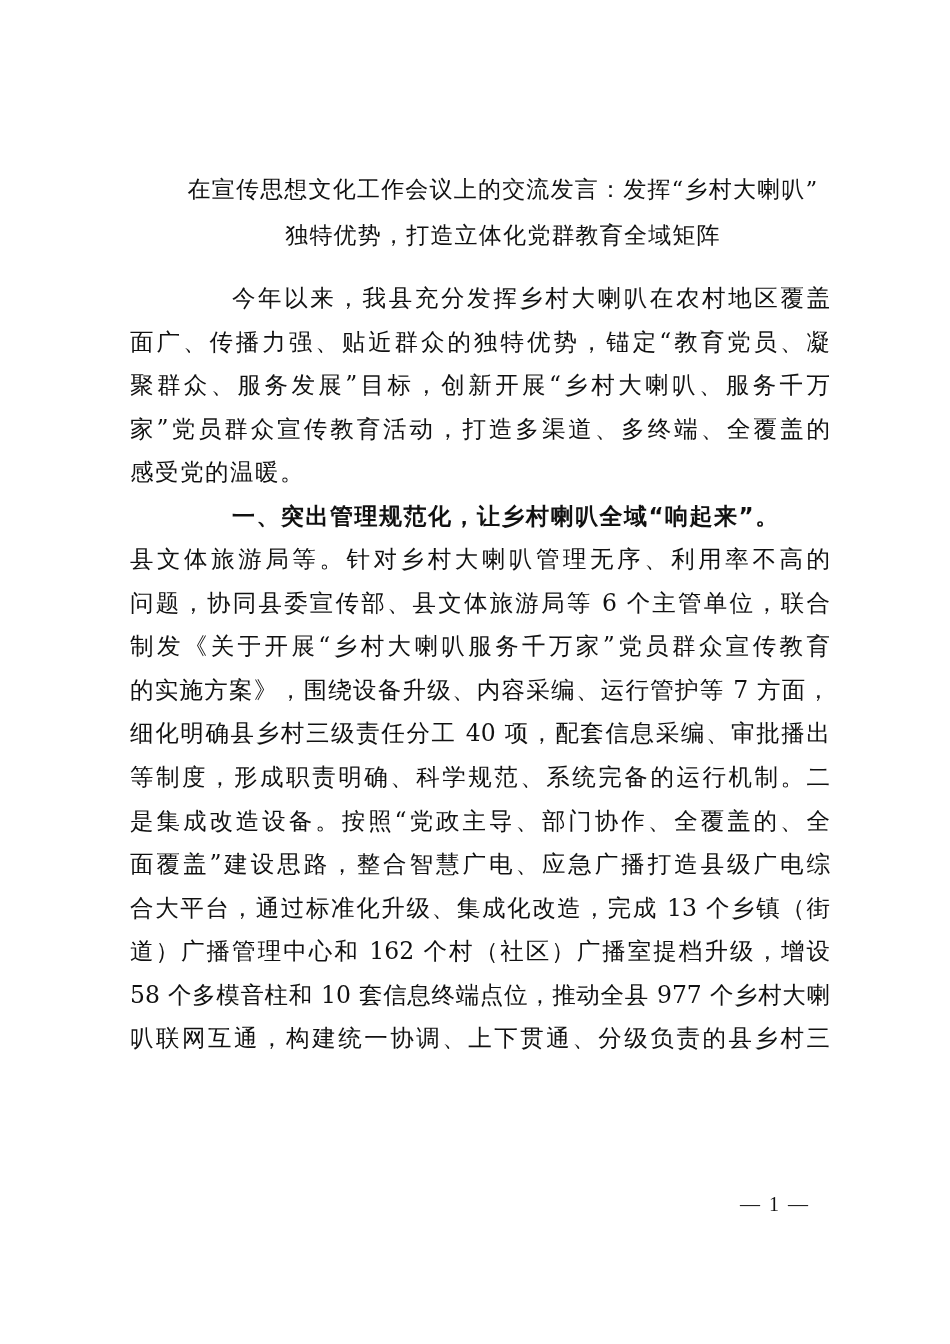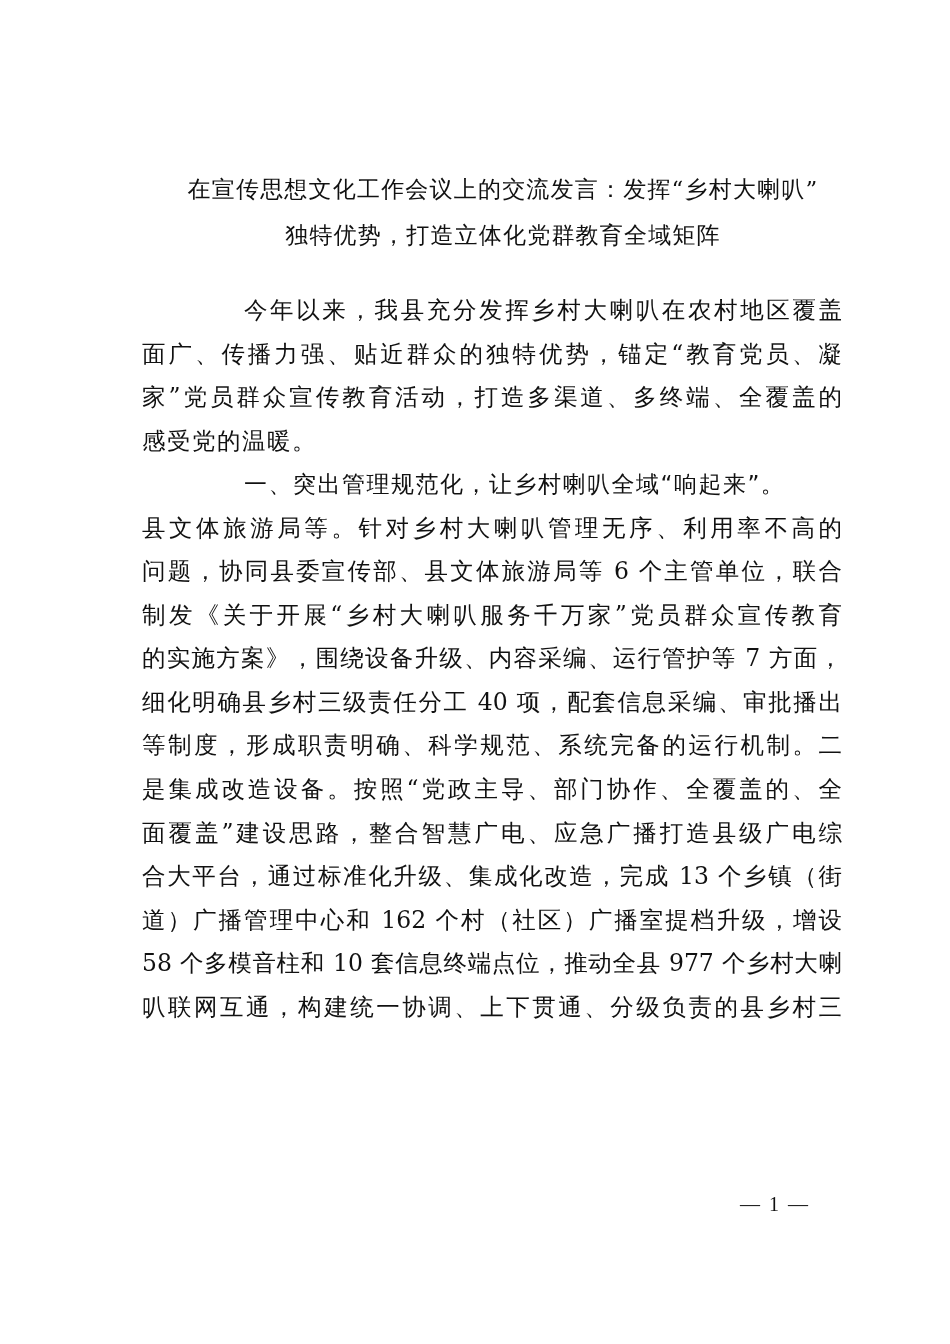--- a/index.html
+++ b/index.html
@@ -3,39 +3,40 @@
 <meta charset="utf-8">
 <style>
   html, body { margin: 0; padding: 0; background: #ffffff; }
   body { width: 950px; height: 1344px; position: relative; overflow: hidden;
          font-family: "DejaVu Serif", "Liberation Serif", serif; color: #111; }
   .page { position: absolute; left: 0; top: 0; width: 950px; height: 1344px; background: #fff; }
   .title { position: absolute; left: 0; width: 950px; text-align: center;
            font-size: 23px; letter-spacing: 1.2px; font-weight: normal; margin: 16px; line-height: 30px; padding-left: 12px; }
   .t1 { top: 158px; }
   .t2 { top: 204px; }
-  .body { position: absolute; left: 130px; width: 700px; top: 283px; margin: 12px; }
+  .body { position: absolute; left: 130px; width: 700px; top: 283px; margin: 0; }
   .line { height: 43.55px; line-height: 30px; font-size: 23.5px; white-space: nowrap;
           text-align: justify; text-align-last: justify; letter-spacing: 0; }
   .indent { padding-left: 102px; }
   .last { text-align-last: left; letter-spacing: 1.5px; }
-  .heading { font-family: "DejaVu Sans", "Liberation Sans", sans-serif; font-weight: normal; font-size: 23px; }
+  .heading { font-family: "DejaVu Sans", "Liberation Sans", sans-serif; font-weight: bold; font-size: 23px; }
   .footer { position: absolute; left: 740px; top: 1193px; font-size: 20px;
             font-family: "Liberation Serif", "DejaVu Serif", serif; letter-spacing: 2px; }
 </style>
 </head>
 <body>
 
 <div class="page">
   <h1 class="title t1">在宣传思想文化工作会议上的交流发言：发挥“乡村大喇叭”</h1>
   <h1 class="title t2">独特优势，打造立体化党群教育全域矩阵</h1>
 
   <div class="body">
     <div class="line indent">今年以来，我县充分发挥乡村大喇叭在农村地区覆盖</div>
     <div class="line">面广、传播力强、贴近群众的独特优势，锚定“教育党员、凝</div>
+    <div class="line">聚群众、服务发展”目标，创新开展“乡村大喇叭、服务千万</div>
     <div class="line">家”党员群众宣传教育活动，打造多渠道、多终端、全覆盖的</div>
     <div class="line last">感受党的温暖。</div>
 
     <div class="line indent last heading">一、突出管理规范化，让乡村喇叭全域“响起来”。</div>
 
     <div class="line">县文体旅游局等。针对乡村大喇叭管理无序、利用率不高的</div>
     <div class="line">问题，协同县委宣传部、县文体旅游局等 6 个主管单位，联合</div>
     <div class="line">制发《关于开展“乡村大喇叭服务千万家”党员群众宣传教育</div>
     <div class="line">的实施方案》，围绕设备升级、内容采编、运行管护等 7 方面，</div>
     <div class="line">细化明确县乡村三级责任分工 40 项，配套信息采编、审批播出</div>

